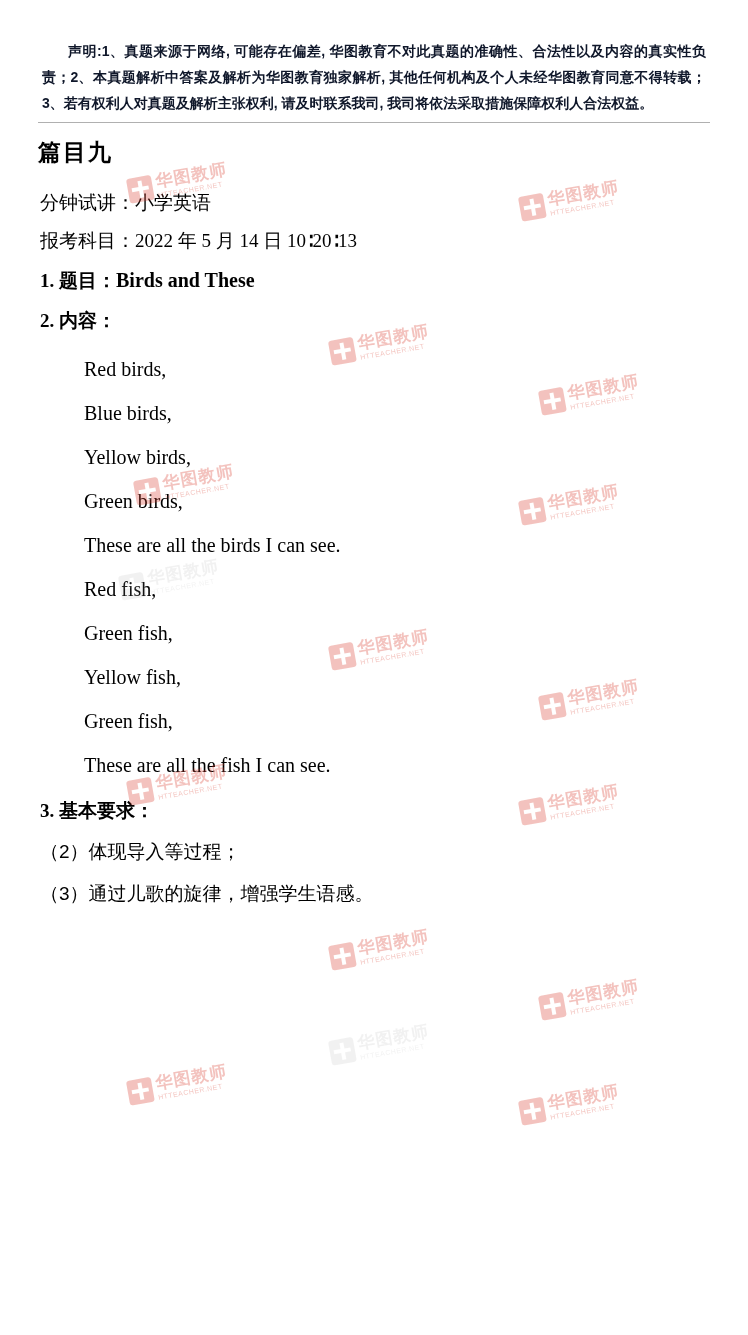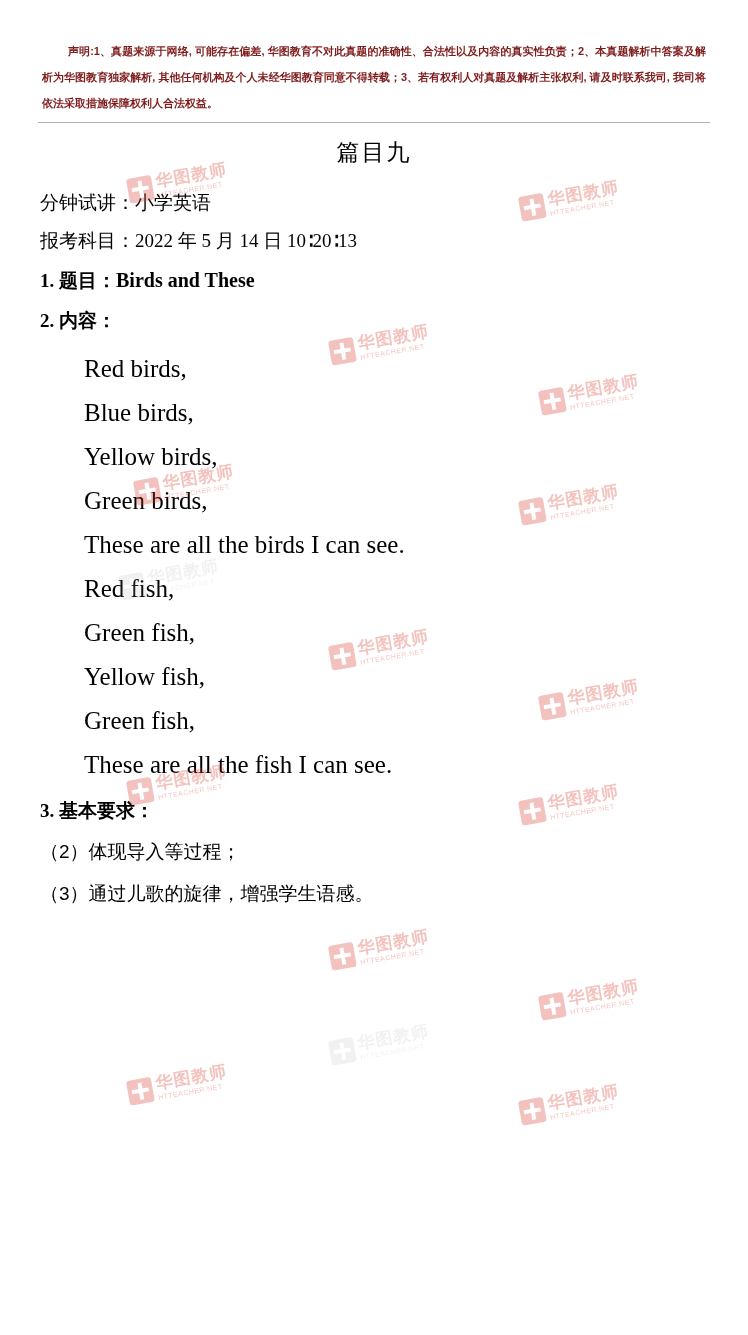--- a/index.html
+++ b/index.html
@@ -19,37 +19,37 @@
   .page {
     position: relative;
     width: 748px;
     height: 1335px;
     box-sizing: border-box;
     padding: 30px 38px 0 38px;
   }
 
   
   .disclaimer {
-    color: #7f1d1d;
-    font-family: "Liberation Sans", sans-serif;
-    font-weight: bold;
-    font-size: 11px;
+    color: #0f172a;
+    font-family: "Liberation Sans", sans-serif;
+    font-weight: bold;
+    font-size: 14px;
     line-height: 26px;
     text-align: justify;
     text-justify: inter-ideograph;
     padding: 8px 4px 6px 4px;
     border-bottom: 1px solid #b0b0b0;
     text-indent: 26px;
   }
 
   
   .doc-title {
-    text-align: center;
-    font-family: "Liberation Sans", sans-serif;
-    font-weight: normal;
+    text-align: left;
+    font-family: "Liberation Sans", sans-serif;
+    font-weight: bold;
     font-size: 23px;
     letter-spacing: 2px;
     margin: 14px 0 16px 0;
   }
 
   
   .meta-line {
     font-size: 19px;
     line-height: 38px;
     padding-left: 2px;
@@ -64,21 +64,21 @@
   .section-head .en-title {
     font-family: "Liberation Serif", serif;
     font-weight: bold;
     font-size: 20px;
   }
 
   .poem {
     padding: 6px 0 4px 46px;
   }
   .poem-line {
-    font-size: 25px;
+    font-size: 20px;
     line-height: 44px;
     font-family: "Liberation Serif", serif;
   }
 
   .req-list {
     padding-left: 2px;
   }
   .req-item {
     font-size: 19px;
     line-height: 42px;

